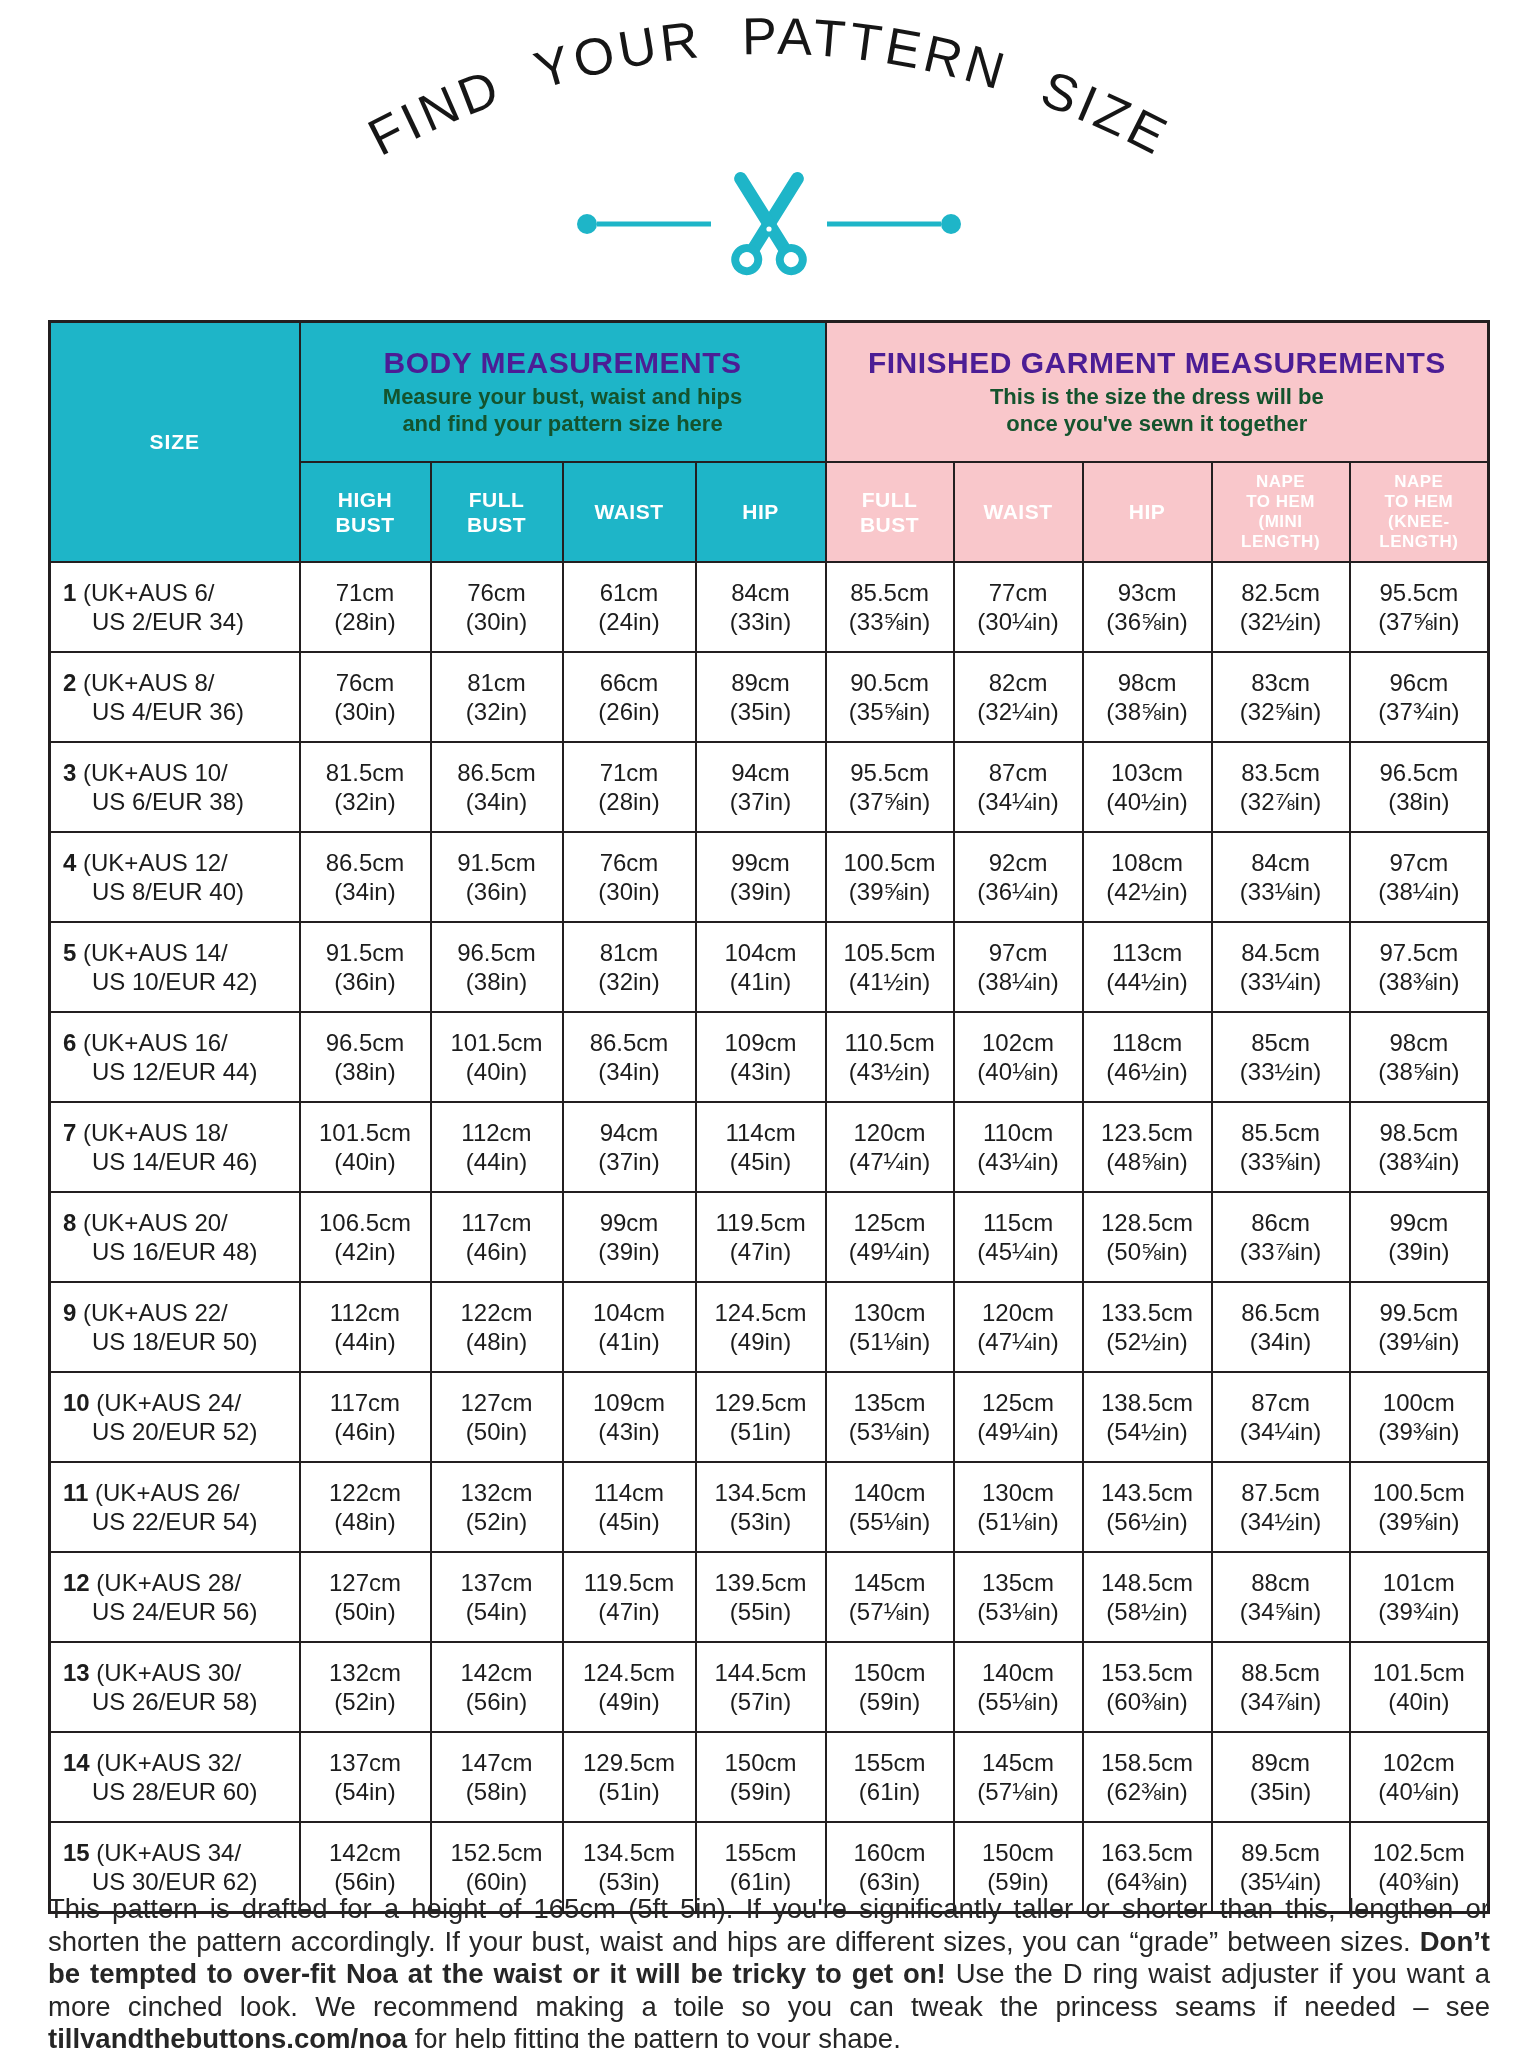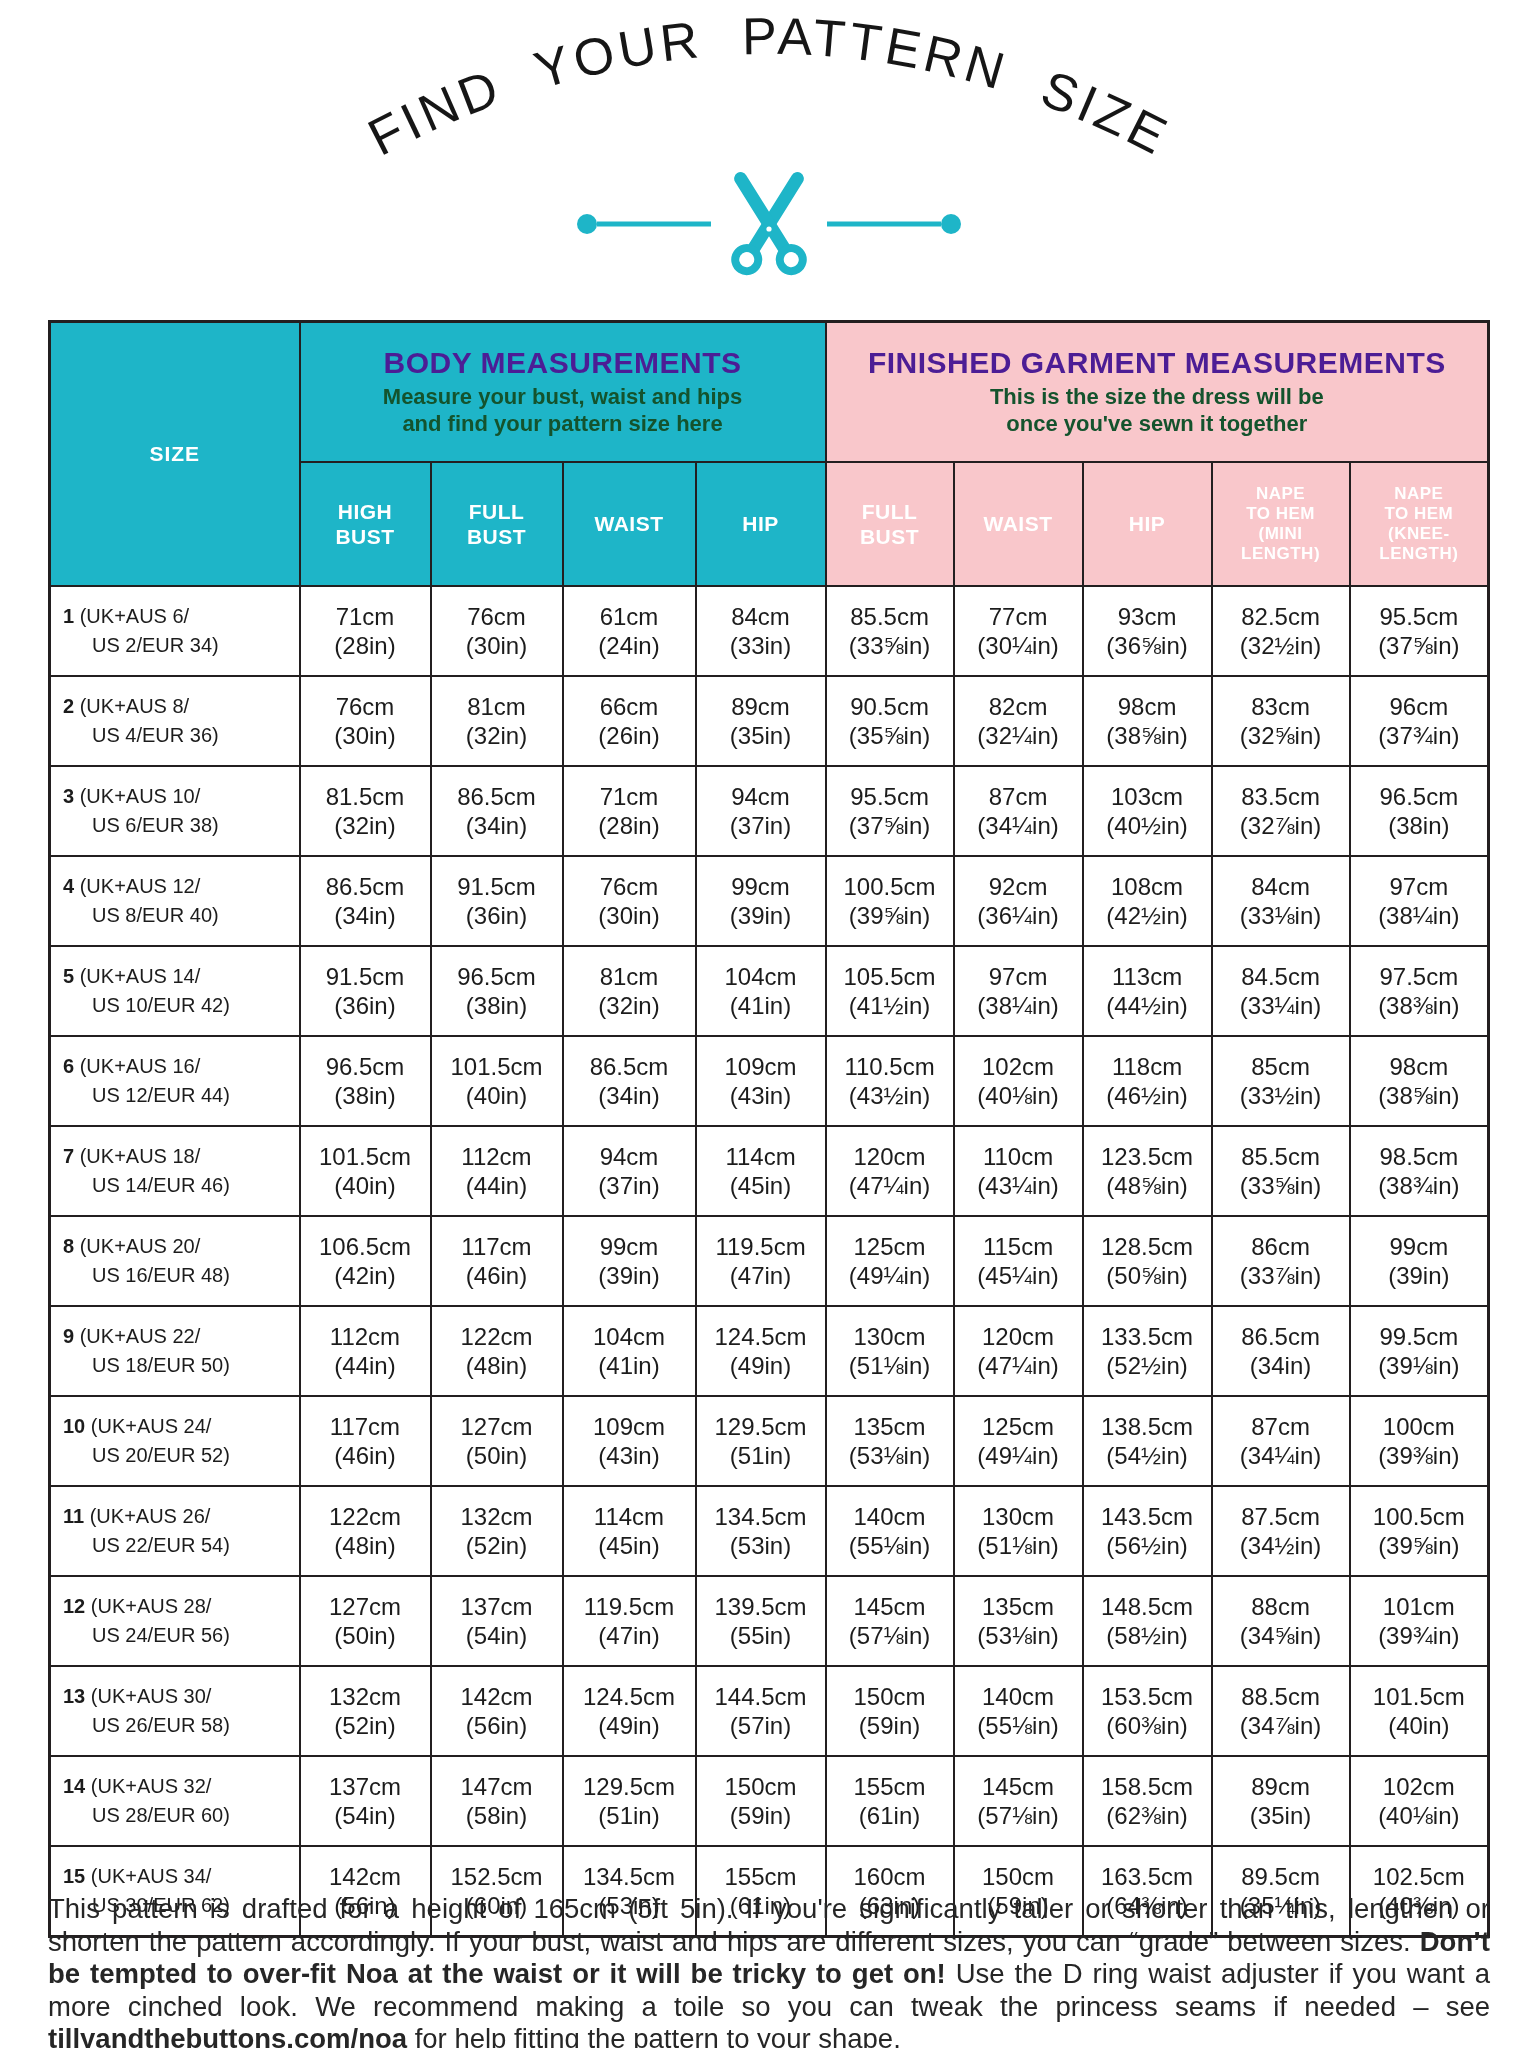--- a/index.html
+++ b/index.html
@@ -25,36 +25,36 @@
   table.size-chart{
     position:absolute;top:320px;left:48px;
     width:1441px;
     border-collapse:collapse;table-layout:fixed;
     border:3px solid #231f20;
   }
   .size-chart th,.size-chart td{border:2px solid #231f20;padding:0;}
   .teal-bg{background:#1eb5c8;}
   .pink-bg{background:#f9c7cb;margin-left:44px;}
   tr.merged-row{height:140px;}
-  tr.cols-row{height:124px;}
+  tr.cols-row{height:100px;}
   .size-head{
     color:#fff;font-weight:bold;font-size:21px;letter-spacing:1px;
     text-align:center;vertical-align:middle;
   }
   .section-head{text-align:center;vertical-align:middle;padding:10px 8px;}
   .section-title{color:#4c1d95;font-weight:bold;font-size:30px;letter-spacing:.5px;margin-bottom:3px;}
   .section-sub{color:#14532d;font-size:22px;line-height:27px;white-space:pre-line;}
   .col-head{
     color:#ffffff;font-weight:bold;text-align:center;vertical-align:middle;
     white-space:pre-line;font-size:21px;line-height:25px;letter-spacing:.5px;
   }
   .col-head.small{font-size:17px;line-height:20px;}
   tbody td{height:80px;vertical-align:middle;background:#fff;}
   td.size-cell{
-    text-align:left;font-size:20px;line-height:29px;padding:4px 4px 4px 12px;margin-top:31px;
+    text-align:left;font-size:24px;line-height:29px;padding:4px 4px 4px 12px;margin-top:31px;
   }
   .size-cell .num{font-weight:bold;}
   .size-cell .sl2{padding-left:29px;}
   td.val-cell{text-align:center;font-size:24px;line-height:29px;}
   
   .footnote{
     position:absolute;top:1893px;left:48px;width:1442px;
     font-size:27.5px;line-height:32.5px;color:#262626;
     text-align:justify;margin:0;
   }

